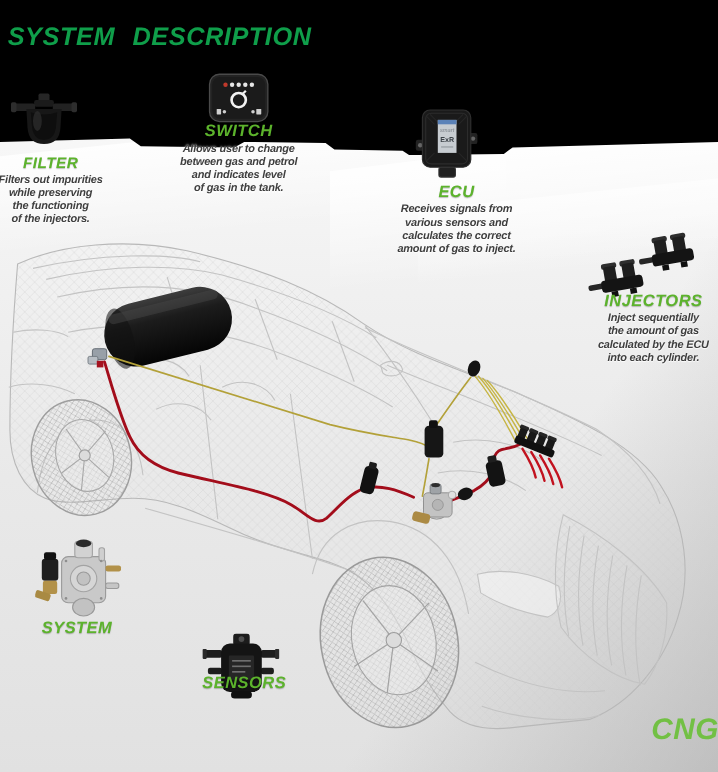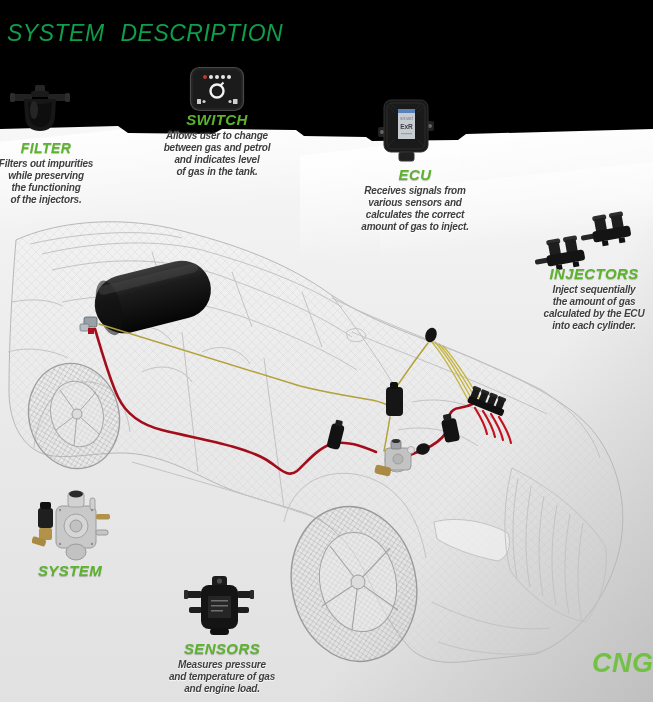--- a/index.html
+++ b/index.html
@@ -17,21 +17,21 @@
       background:linear-gradient(to bottom,rgba(255,255,255,.9),rgba(255,255,255,0));}
   .s3{left:380px;top:175px;width:300px;height:70px;transform:skewY(-6deg);
       background:linear-gradient(to bottom,rgba(255,255,255,.6),rgba(255,255,255,0));}
   .header-band{
     position:absolute;left:0;top:0;width:653px;height:142px;background:#000;
     clip-path:polygon(0px 0px,653px 0px,653px 129px,466px 134px,458px 140px,372px 141px,
       366px 137px,304px 136px,296px 130px,222px 129px,213px 134px,128px 133px,118px 126px,0px 129px);
   }
   .title{
     position:absolute;left:7px;top:20px;margin:0;
-    font-size:23px;font-weight:400;font-style:italic;letter-spacing:.5px;word-spacing:9px;
+    font-size:23px;font-weight:700;font-style:italic;letter-spacing:.5px;word-spacing:9px;
     color:#0f9e4a;white-space:nowrap;
   }
   .comp{position:absolute;text-align:center;}
   .comp-label{
     font-size:15px;font-weight:700;font-style:italic;letter-spacing:.4px;
     color:#5cb32c;text-shadow:0 1px 1px rgba(0,0,0,.25);
   }
   .comp-label.small{font-size:14px;}
   .comp-desc{
     margin-top:2px;font-size:10px;font-weight:700;font-style:italic;letter-spacing:-.2px;
@@ -338,21 +338,18 @@
     <div class="comp-desc">Inject sequentially
 the amount of gas
 calculated by the ECU
 into each cylinder.</div>
   </div>
 
   <div class="comp" style="left:0px;top:562px;width:140px">
     <div class="comp-label">SYSTEM</div>
   </div>
 
-  <div class="comp" style="left:148px;top:640px;width:148px">
+  <div class="comp" style="left:148px;top:612px;width:148px">
     <div class="comp-label">SENSORS</div>
-    <div class="comp-desc">Measures pressure
-and temperature of gas
-and engine load.</div>
   </div>
 
   <div class="cng">CNG</div>
 </div>
 
 </body></html>

